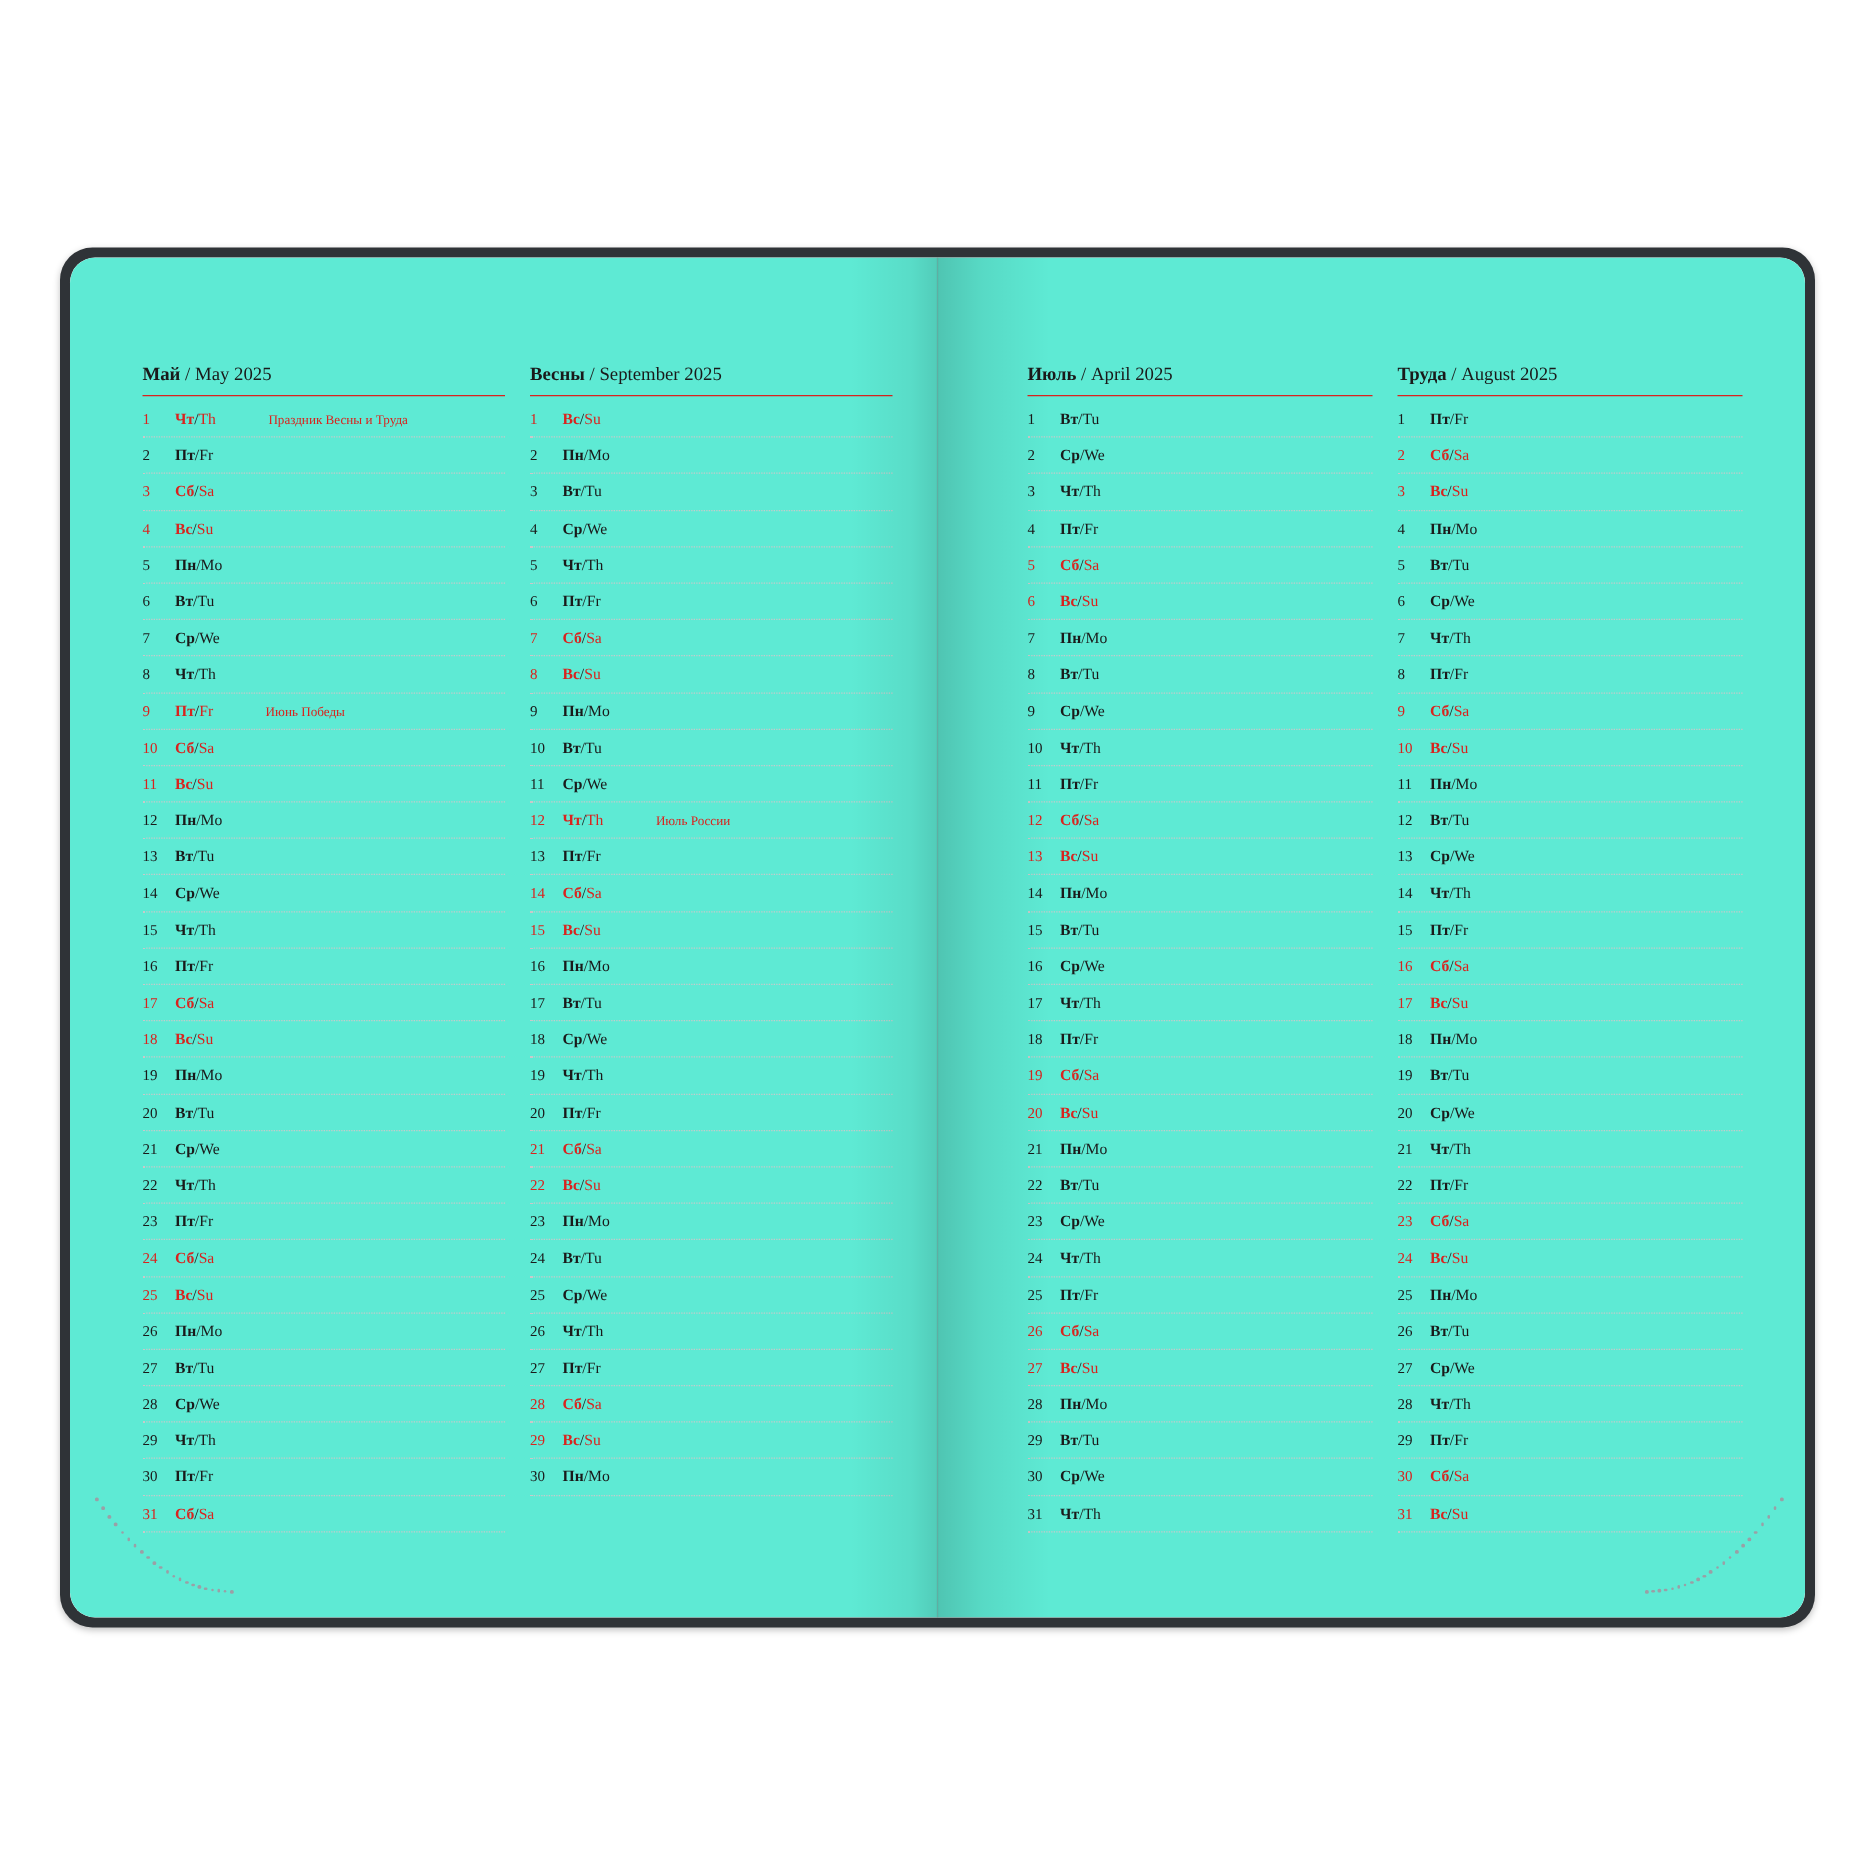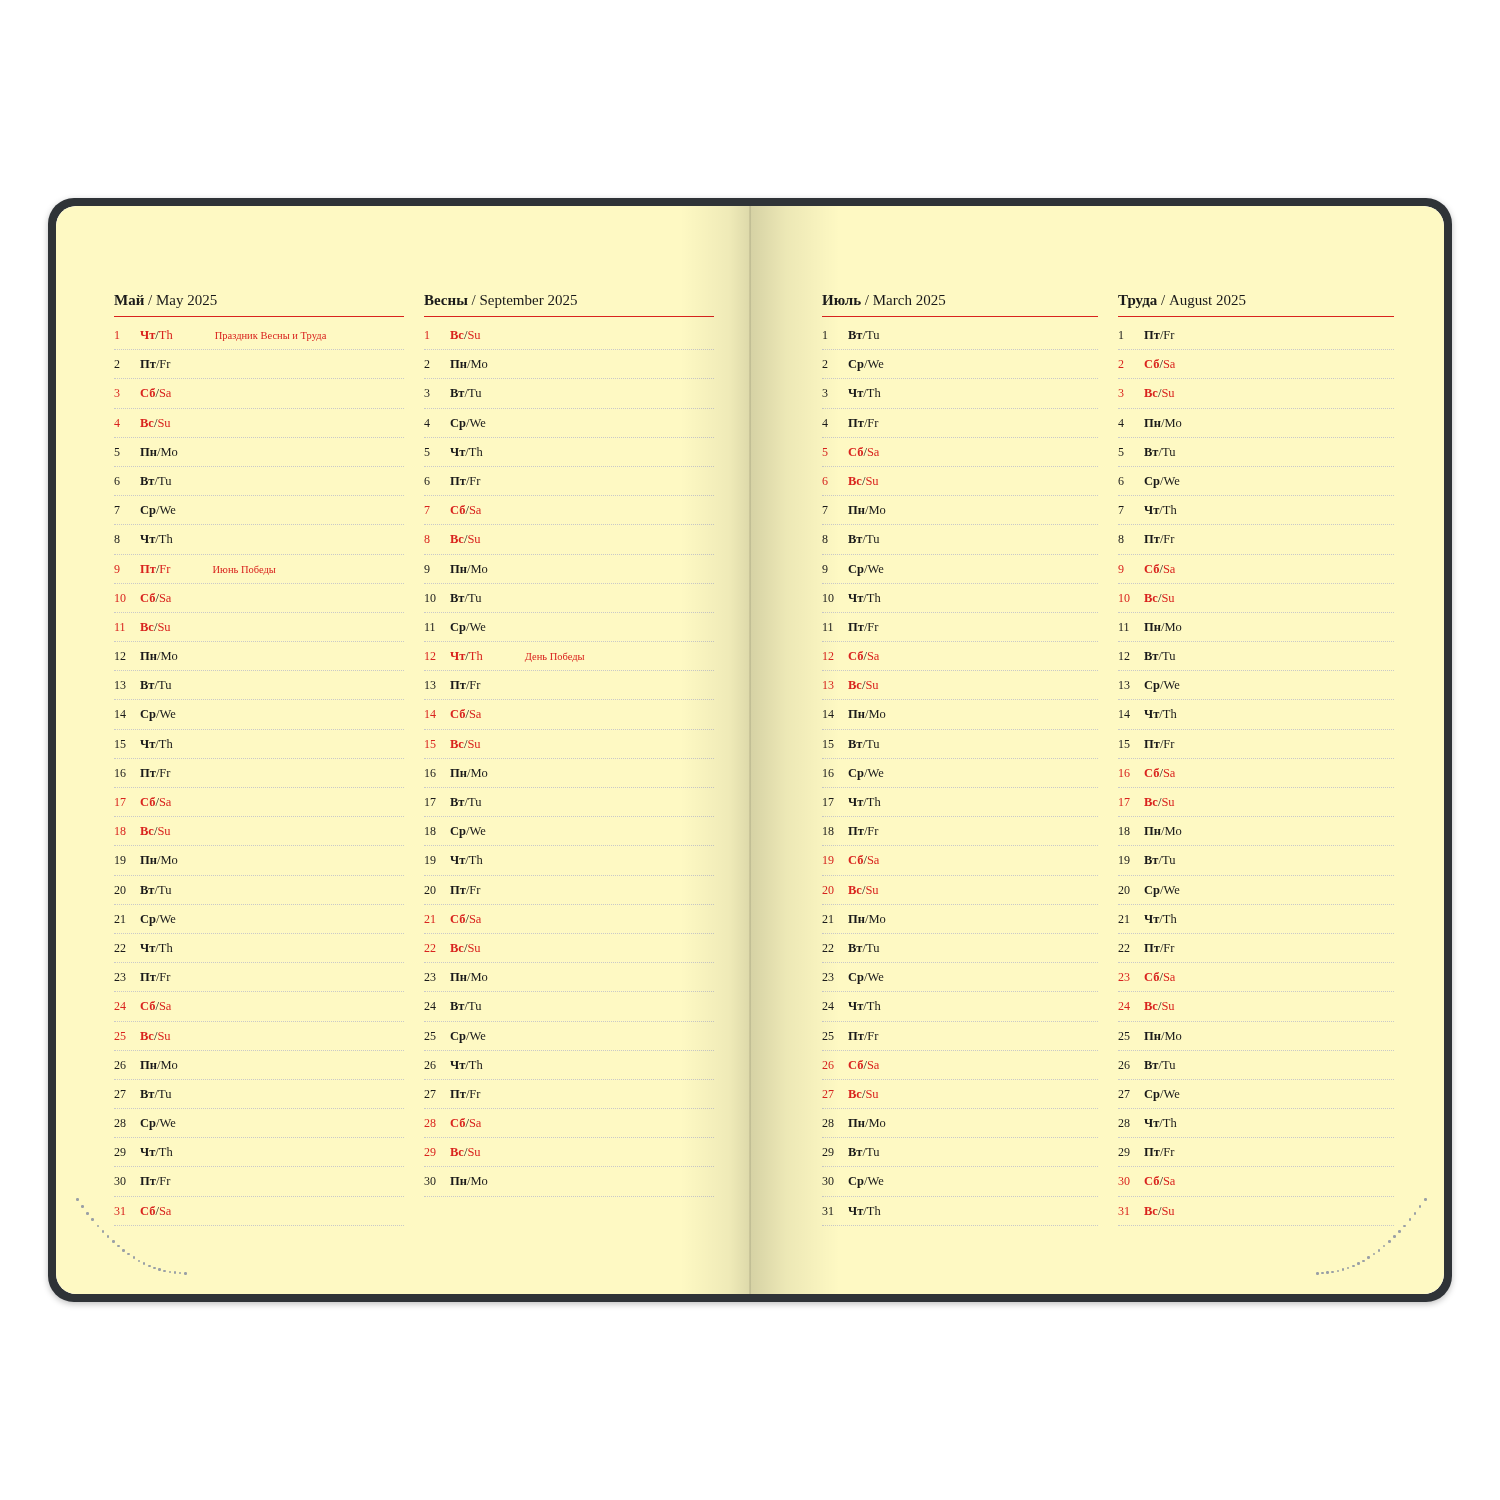--- a/index.html
+++ b/index.html
@@ -35,21 +35,21 @@
     bottom: 8px;
     border-radius: 20px;
     background: #ffffff;
     overflow: hidden;
     display: flex;
   }
   .page-half {
     position: relative;
     width: 50%;
     height: 100%;
-    background: #fef9c3;
+    background: #5eead4;
   }
   .page-half.left {
     border-radius: 20px 0 0 20px;
   }
   .page-half.right {
     border-radius: 0 20px 20px 0;
   }
   
   .gutter-left {
     position: absolute;
@@ -350,21 +350,21 @@
                   <span class="num">10</span>
                   <span class="wd"><span class="ru">Вт</span><span>/</span><span class="en">Tu</span></span>
                 </div>
                 <div class="day-row">
                   <span class="num">11</span>
                   <span class="wd"><span class="ru">Ср</span><span>/</span><span class="en">We</span></span>
                 </div>
                 <div class="day-row holiday">
                   <span class="num">12</span>
                   <span class="wd"><span class="ru">Чт</span><span>/</span><span class="en">Th</span></span>
-                  <span class="note">День Победы</span>
+                  <span class="note">Июль России</span>
                 </div>
                 <div class="day-row">
                   <span class="num">13</span>
                   <span class="wd"><span class="ru">Пт</span><span>/</span><span class="en">Fr</span></span>
                 </div>
                 <div class="day-row holiday">
                   <span class="num">14</span>
                   <span class="wd"><span class="ru">Сб</span><span>/</span><span class="en">Sa</span></span>
                 </div>
                 <div class="day-row holiday">
@@ -458,21 +458,21 @@
             <span style="left: 108.857px; top: 77.8762px;"></span>
             <span style="left: 114px; top: 78px;"></span>
           </div>
         <div class="gutter-left"></div>
       </div>
 
       <div class="page-half right">
         <div class="columns">
           <div class="month-col">
             <div class="month-head">
-              <span class="ru">Июль</span><span class="sep"> / </span><span class="en">March 2025</span>
+              <span class="ru">Июль</span><span class="sep"> / </span><span class="en">April 2025</span>
             </div>
             <div class="days">
                 <div class="day-row">
                   <span class="num">1</span>
                   <span class="wd"><span class="ru">Вт</span><span>/</span><span class="en">Tu</span></span>
                 </div>
                 <div class="day-row">
                   <span class="num">2</span>
                   <span class="wd"><span class="ru">Ср</span><span>/</span><span class="en">We</span></span>
                 </div>

